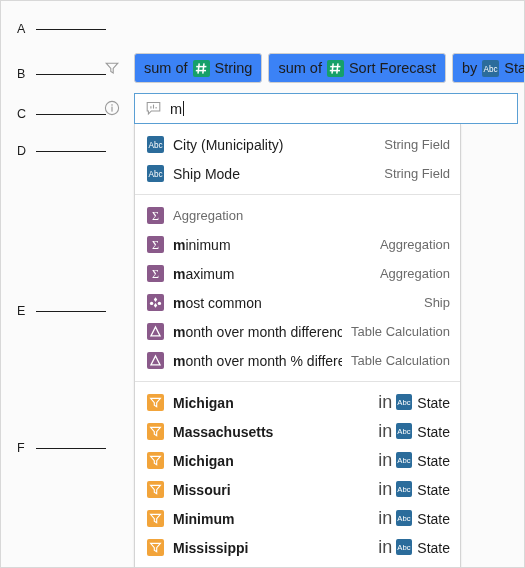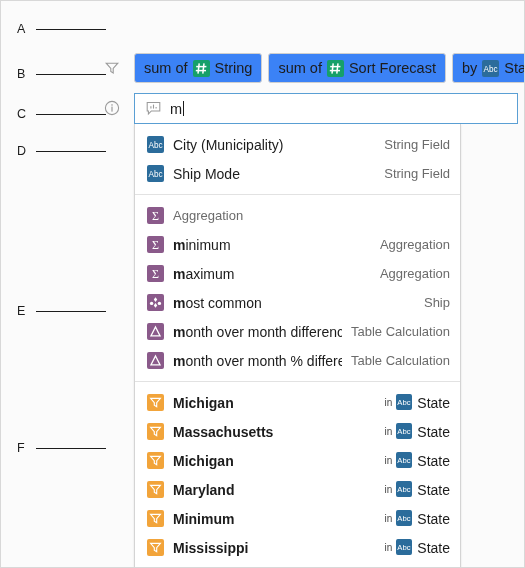--- a/index.html
+++ b/index.html
@@ -159,21 +159,21 @@
   .dd-label b { font-weight: 700; }
   .dd-meta {
     font-size: 13px;
     color: #6b6b6b;
     white-space: nowrap;
     flex: 0 0 auto;
     display: flex;
     align-items: center;
     gap: 4px;
   }
-  .dd-meta .in-word { color: #4a4a4a; font-size: 10px; }
+  .dd-meta .in-word { color: #4a4a4a; font-size: 18px; }
   .dd-meta .state-word { color: #1c1c1c; font-size: 14px; }
 
   .icon-sq {
     flex: 0 0 auto;
     width: 17px; height: 17px;
     border-radius: 2px;
     display: block;
   }
 </style>
 </head>
@@ -464,21 +464,21 @@
         </span>
       </div>
 
       <div class="dd-item">
         <span class="icon-sq">
           <svg viewBox="0 0 17 17" width="17" height="17">
               <rect width="17" height="17" rx="2" fill="#f2a43a"></rect>
             <path d="M3.6 4.3 h9.8 L9.7 8.7 v4.0 l-2.4 -1.5 v-2.5 z" fill="none" stroke="#ffffff" stroke-width="1.15"></path>
             </svg>
         </span>
-        <span class="dd-label"><b>M</b><b>aryland</b></span>
+        <span class="dd-label"><b>M</b><b>issouri</b></span>
         <span class="dd-meta">
           <span class="in-word">in</span>
           <span class="icon-sq">
             <svg viewBox="0 0 17 17" width="16" height="16">
                 <rect width="17" height="17" rx="2" fill="#2b6c9b"></rect>
               <text x="8.5" y="12" font-family="Liberation Sans, sans-serif" font-size="8.2" fill="#ffffff" text-anchor="middle">Abc</text>
               </svg>
           </span>
           <span class="state-word">State</span>
         </span>

